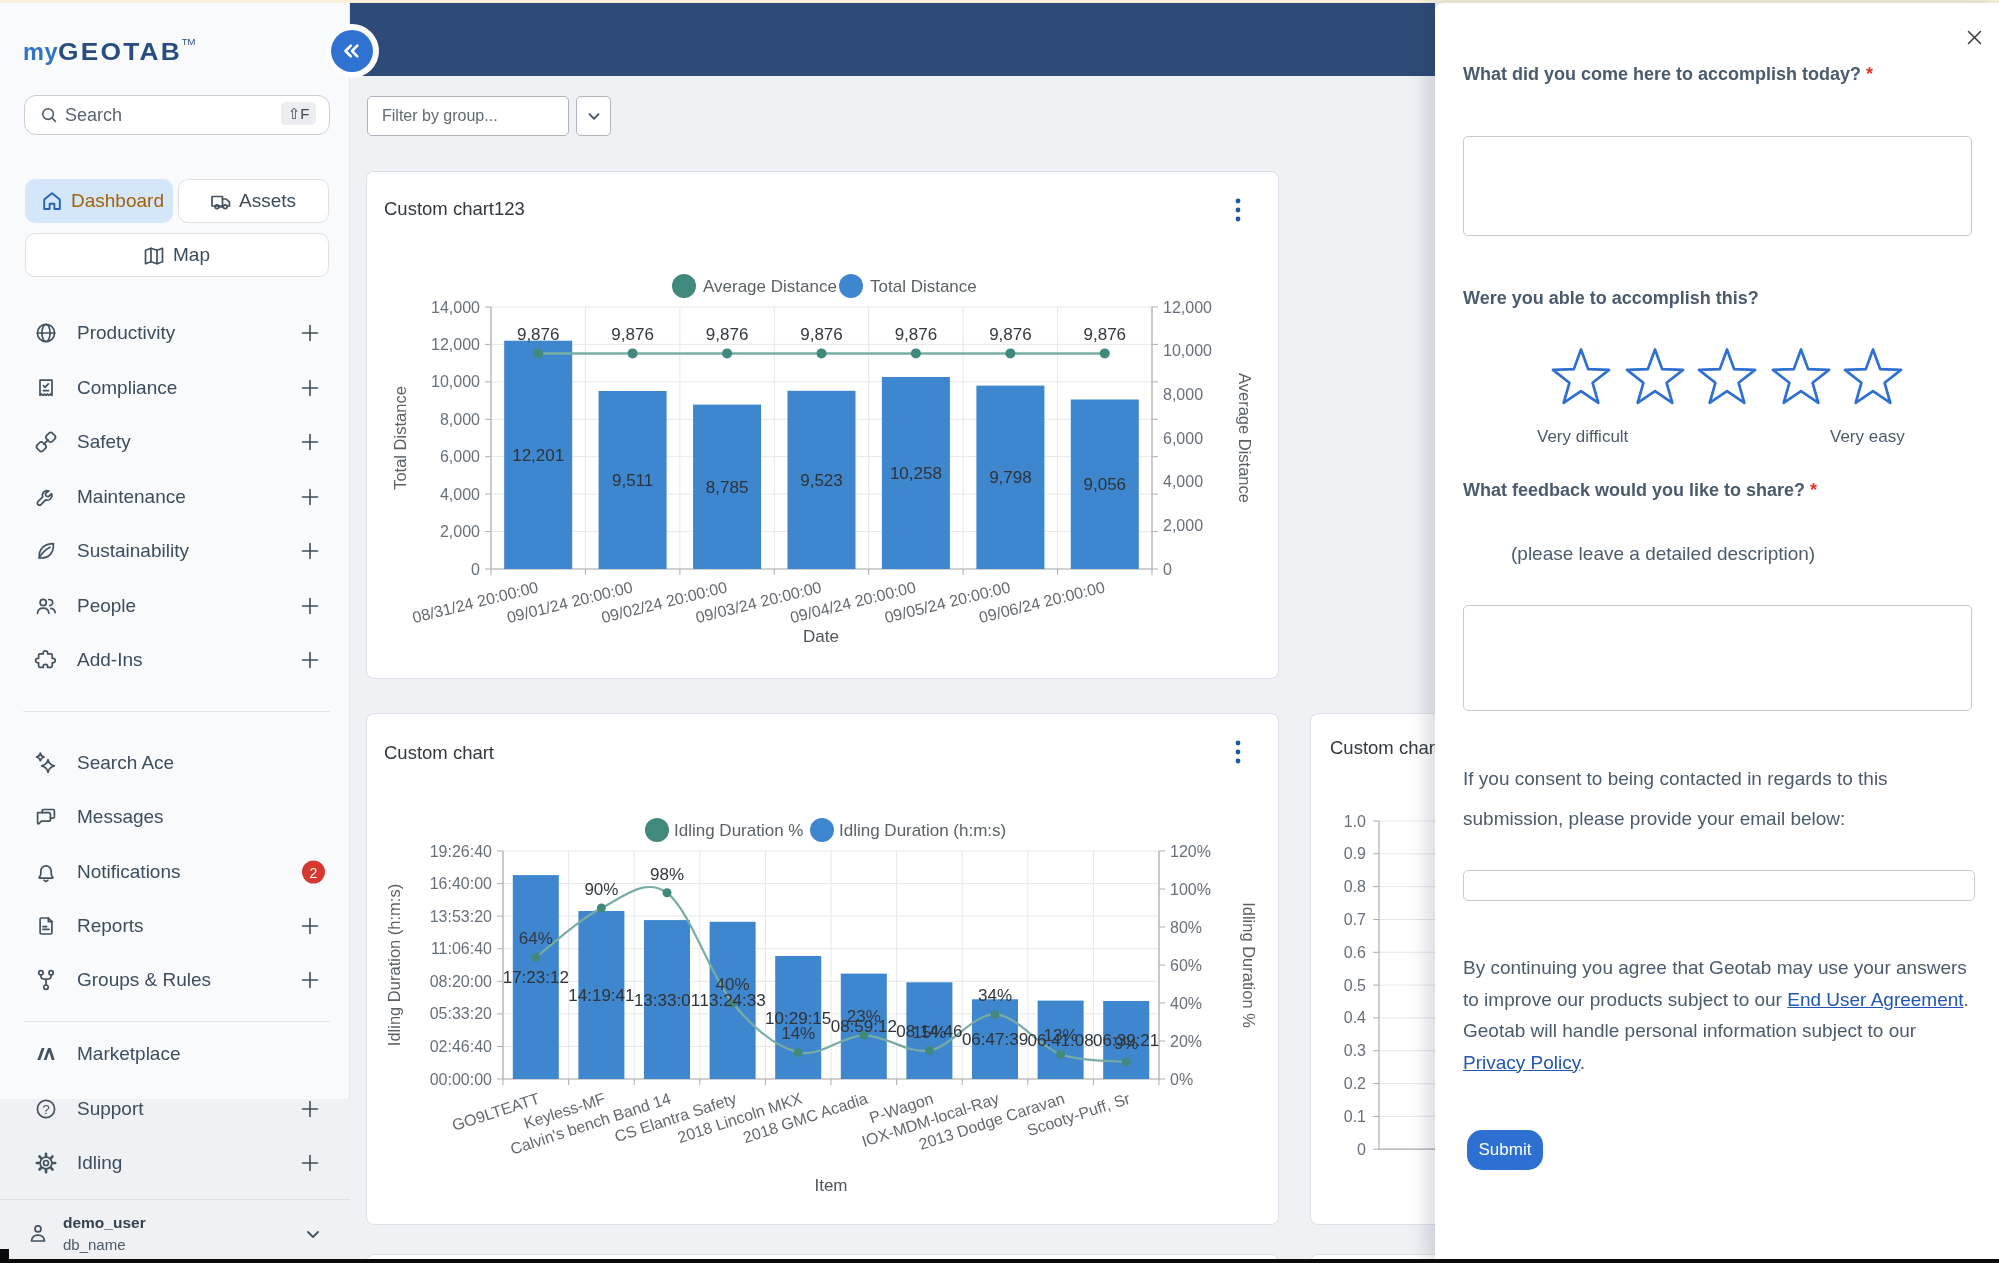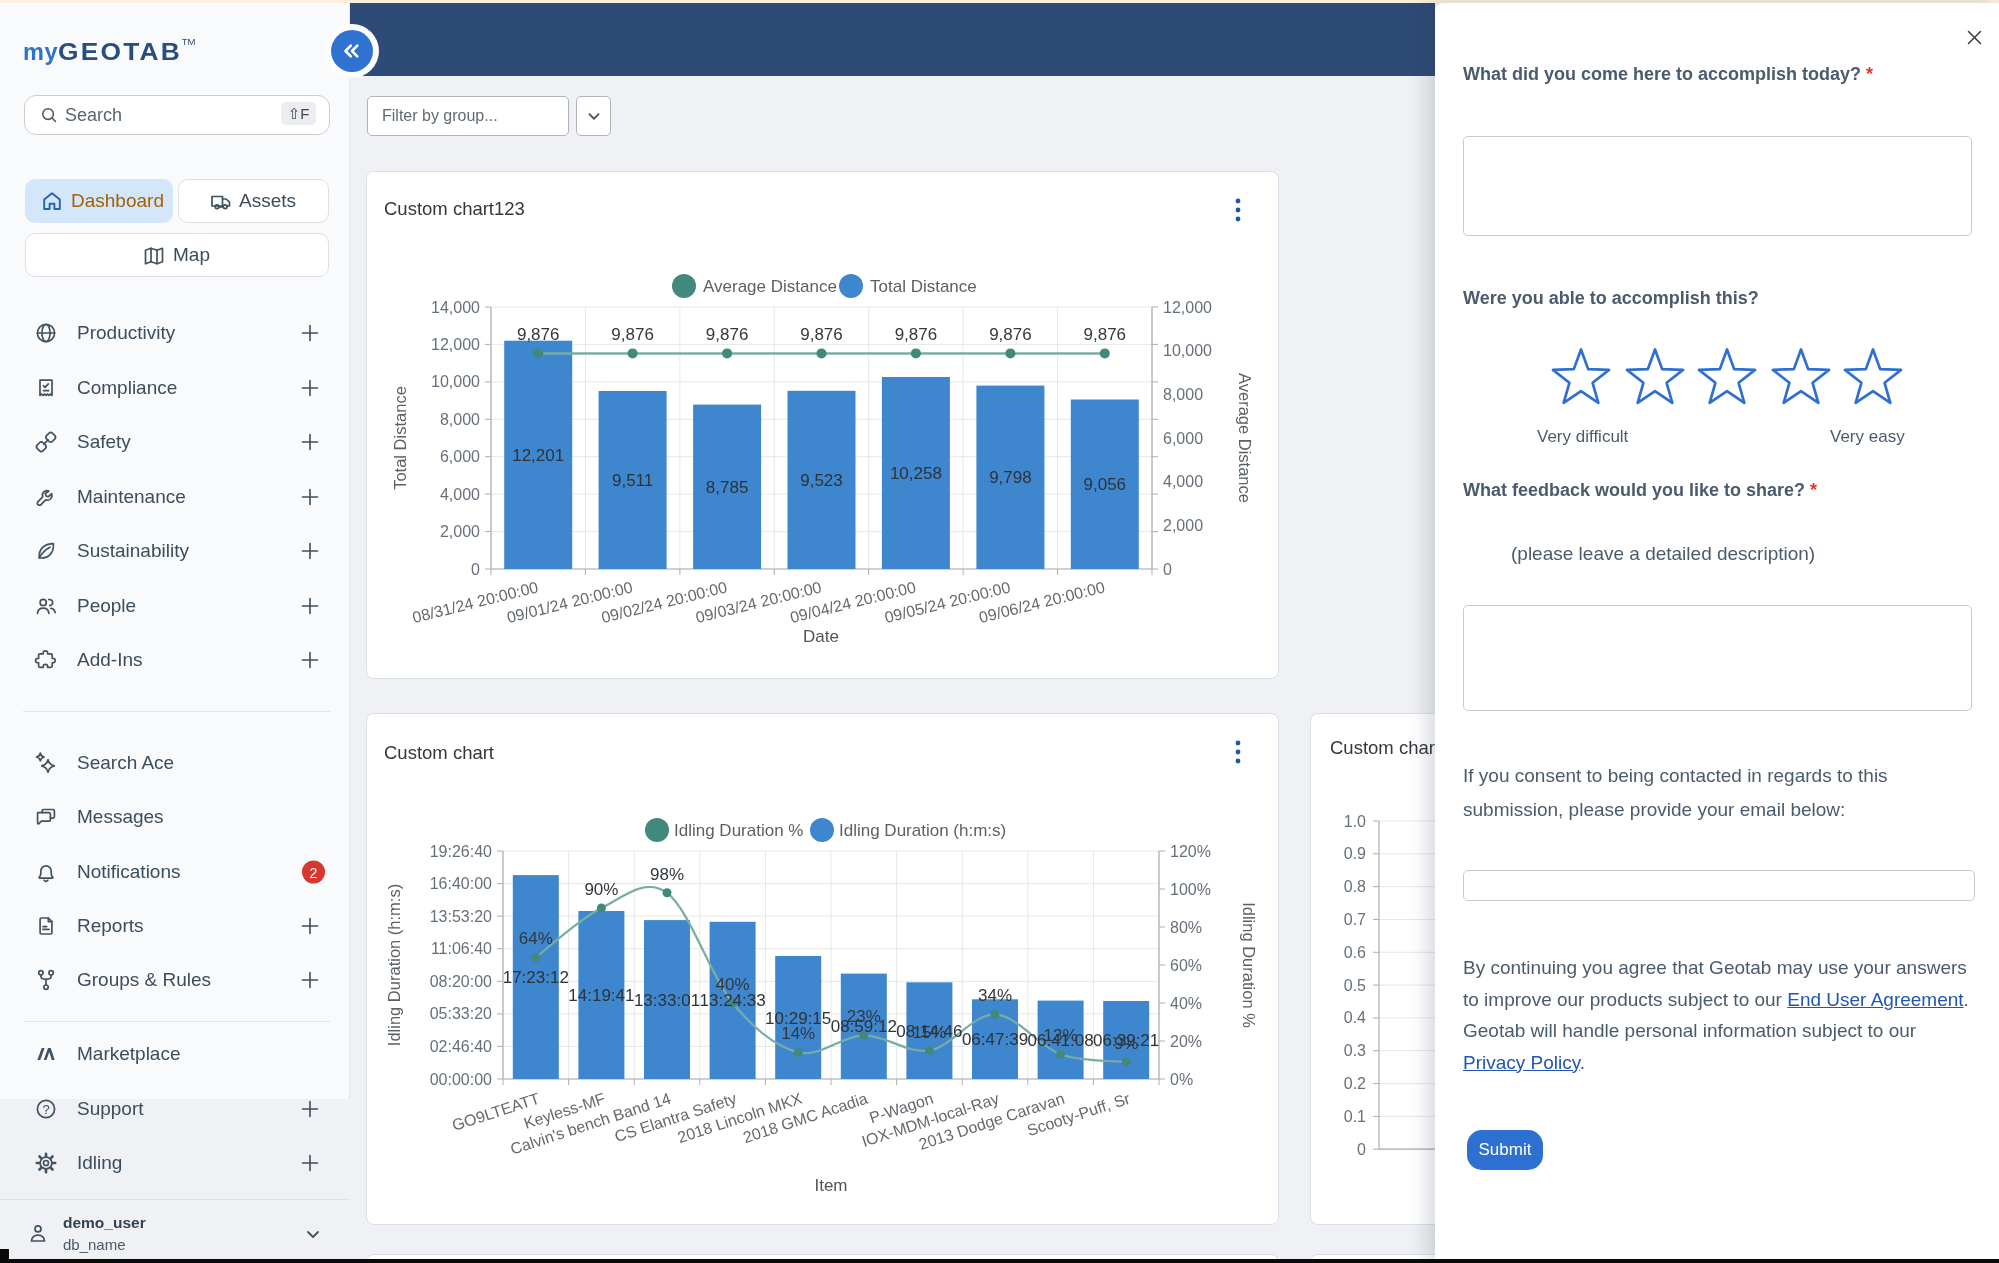--- a/index.html
+++ b/index.html
@@ -588,21 +588,21 @@
     <path d="M31.00 2.50 L38.17 22.13 L59.06 22.88 L42.60 35.77 L48.34 55.87 L31.00 44.20 L13.66 55.87 L19.40 35.77 L2.94 22.88 L23.83 22.13 Z" fill="none" stroke="#2f6fd0" stroke-width="2.7" stroke-linejoin="round"></path>
   </svg>
 <svg class="abs" style="left:1842px;top:347px;" width="62" height="62" viewBox="0 0 62 62">
     <path d="M31.00 2.50 L38.17 22.13 L59.06 22.88 L42.60 35.77 L48.34 55.87 L31.00 44.20 L13.66 55.87 L19.40 35.77 L2.94 22.88 L23.83 22.13 Z" fill="none" stroke="#2f6fd0" stroke-width="2.7" stroke-linejoin="round"></path>
   </svg>
 <div class="abs" style="left:1537px;top:427px;font-size:17px;color:#4a5b6d;">Very difficult</div>
 <div class="abs" style="left:1830px;top:427px;font-size:17px;color:#4a5b6d;">Very easy</div>
 <div class="abs" style="left:1463px;top:480px;font-size:18px;font-weight:bold;color:#4a5b6d;">What feedback would you like to share? <span style="color:#e2352b;">*</span></div>
 <div class="abs" style="left:1463px;top:543px;font-size:19px;color:#4a5b6d;margin-left:48px;">(please leave a detailed description)</div>
 <div class="abs" style="left:1463px;top:605px;width:509px;height:106px;border:1px solid #c7cbd0;border-radius:5px;background:#fff;"></div>
-<div class="abs" style="left:1463px;top:759px;font-size:19px;color:#4a5b6d;line-height:34px;">If you consent to being contacted in regards to this<br>submission, please provide your email below:</div>
+<div class="abs" style="left:1463px;top:759px;font-size:19px;color:#4a5b6d;line-height:40px;">If you consent to being contacted in regards to this<br>submission, please provide your email below:</div>
 <div class="abs" style="left:1463px;top:870px;width:512px;height:31px;border:1px solid #c7cbd0;border-radius:5px;background:#fff;"></div>
 <div class="abs" style="left:1463px;top:952px;font-size:19px;color:#4a5b6d;line-height:31.5px;">By continuing you agree that Geotab may use your answers<br>to improve our products subject to our <span style="color:#2156b2;text-decoration:underline;">End User Agreement</span>.<br>Geotab will handle personal information subject to our<br><span style="color:#2156b2;text-decoration:underline;">Privacy Policy</span>.</div>
 <div class="abs" style="left:1467px;top:1130px;width:76px;height:40px;background:#2d70d1;border-radius:15px;color:#fff;font-size:17px;display:flex;align-items:center;justify-content:center;">Submit</div>
 <div class="abs" style="z-index:30;left:325px;top:24px;width:54px;height:54px;border-radius:50%;background:#fdfdfd;"></div>
 <div class="abs" style="z-index:31;left:331px;top:30px;width:42px;height:42px;border-radius:50%;background:#2f72d2;">
     <svg width="42" height="42" viewBox="0 0 42 42" fill="none" stroke="#fff" stroke-width="2.6" stroke-linecap="round" stroke-linejoin="round">
       <path d="M19.8 15.7 14.5 21l5.3 5.3M26.3 15.7 21 21l5.3 5.3"></path>
     </svg>
   </div>
 <div class="abs" style="left:0;top:1259px;width:1999px;height:4px;background:#0a0a0a;"></div>

